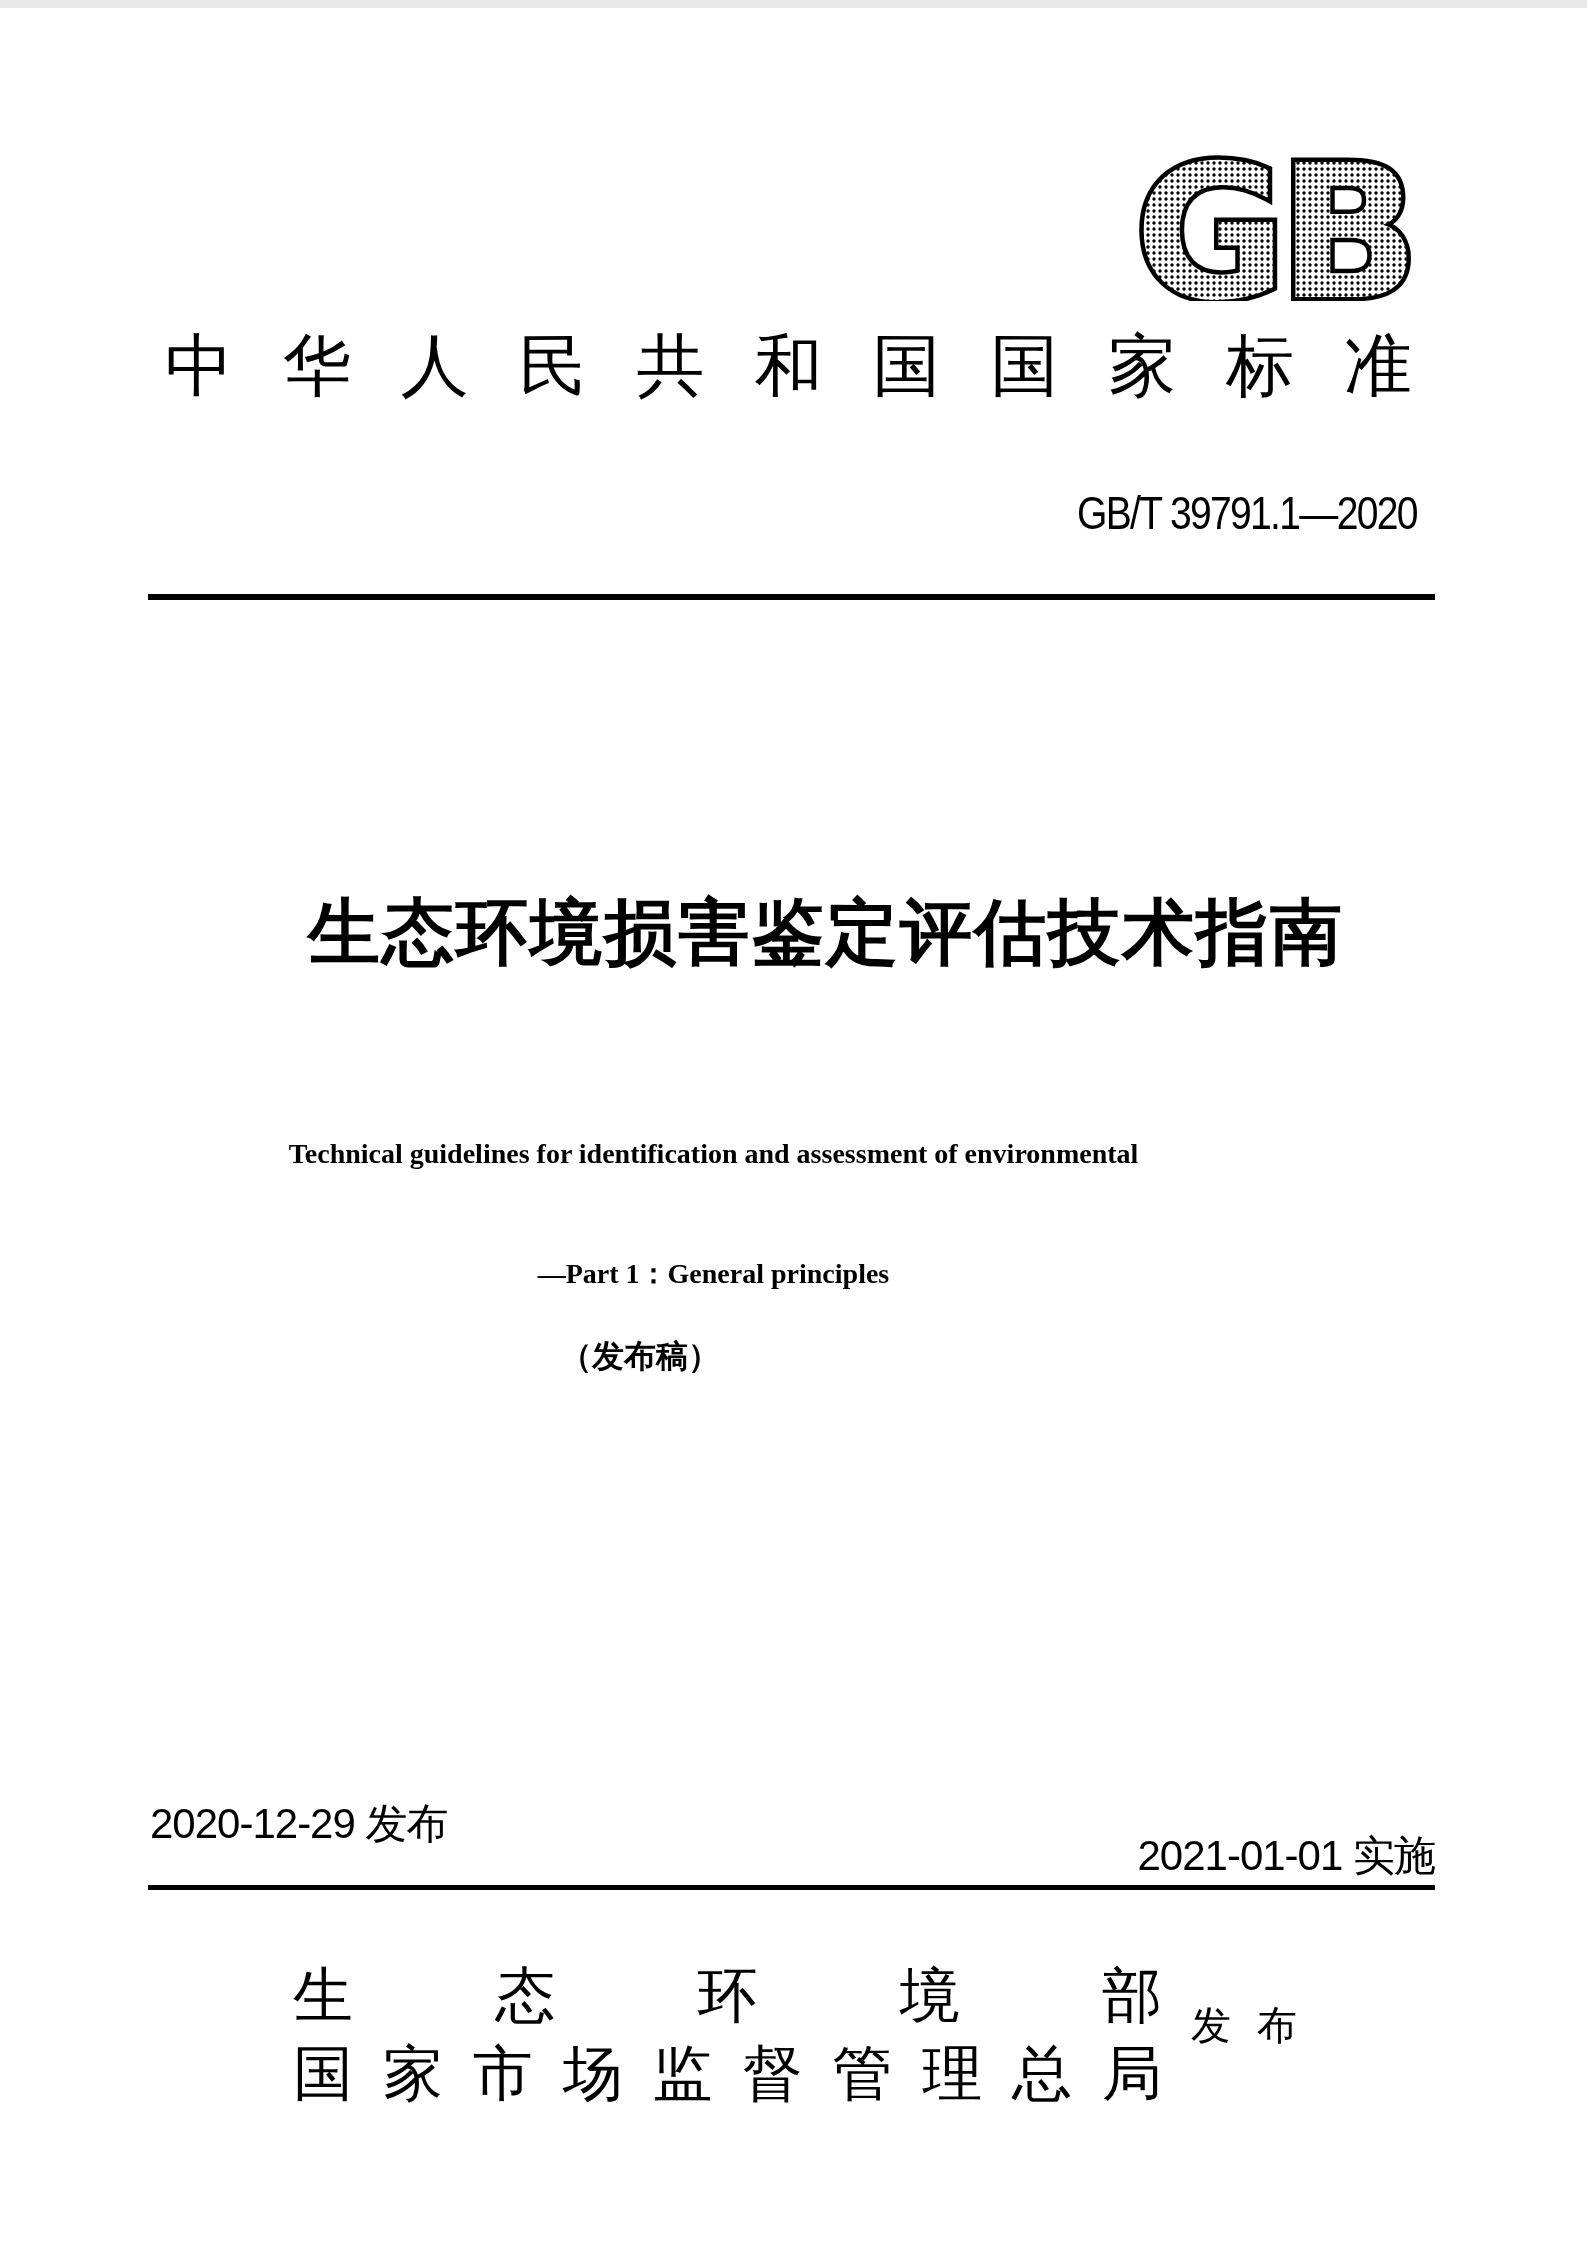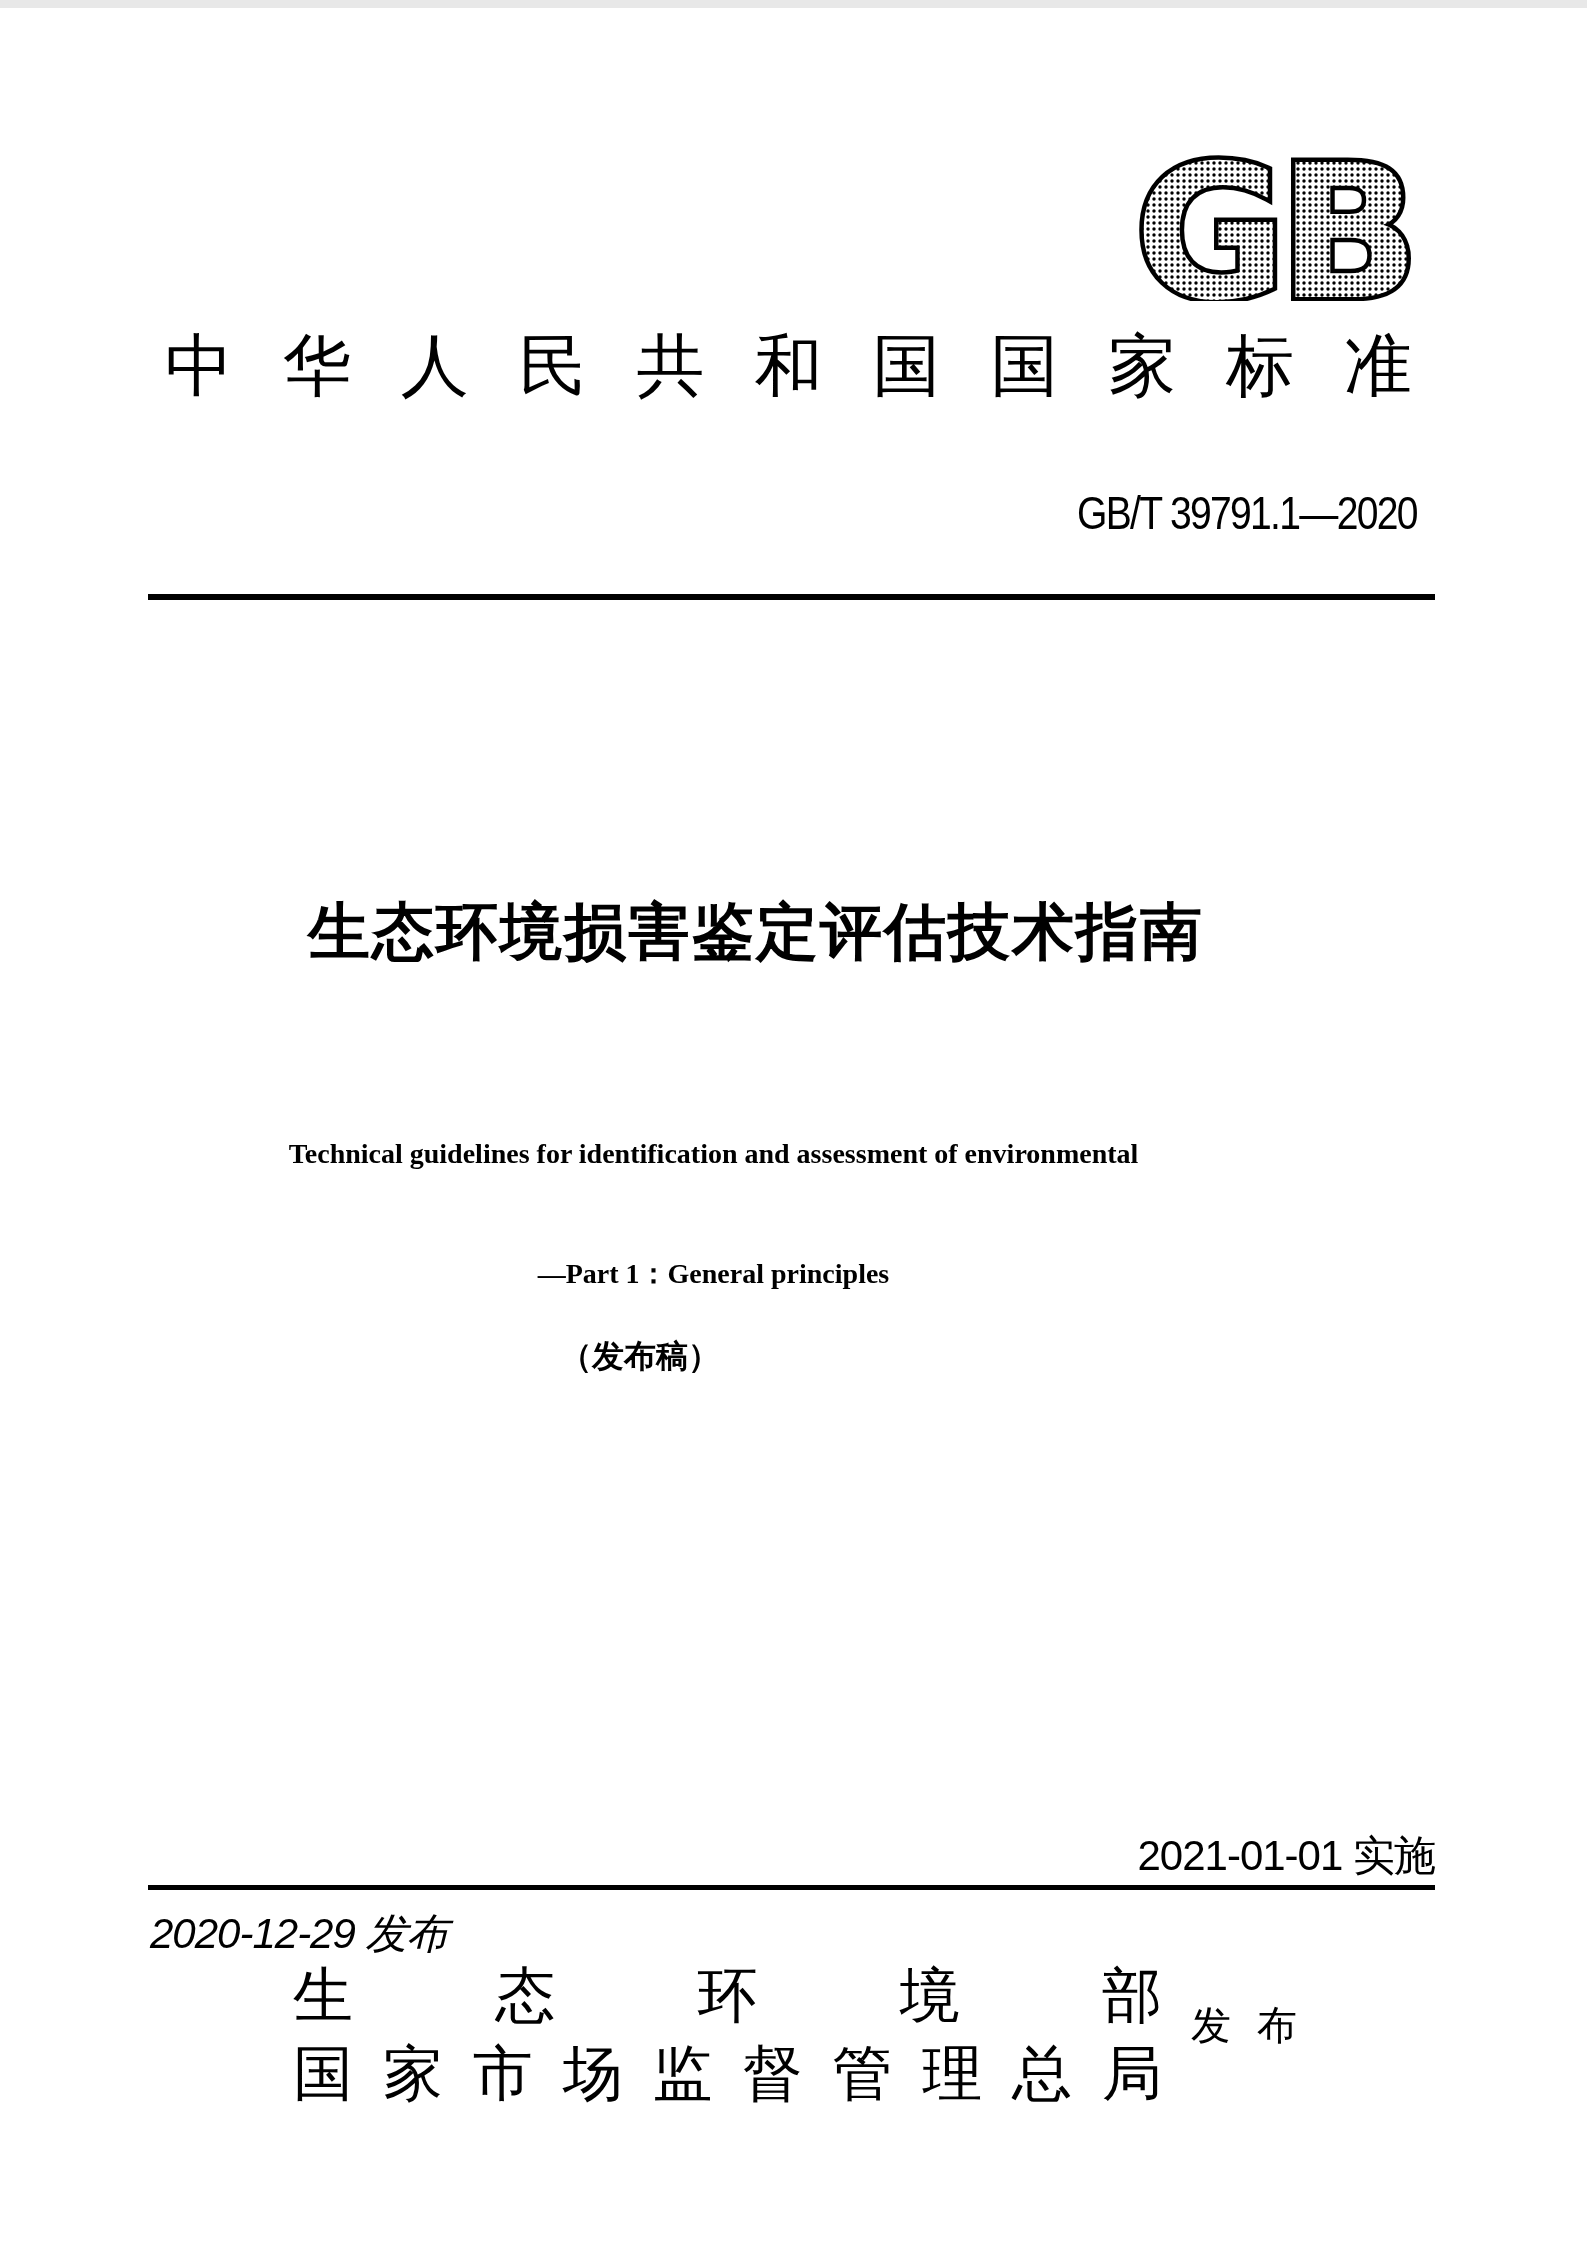--- a/index.html
+++ b/index.html
@@ -54,21 +54,21 @@
     width:1287px;
     background:#000;
   }
   .rule-top{top:586px;height:6px;}
   .rule-bottom{top:1877px;height:5px;}
 
   
   .title-cn{
     position:absolute;
     left:308px;
-    font-size:62px;
+    font-size:72px;
     line-height:72px;
     font-weight:bold;
     letter-spacing:2px;
     white-space:pre;
     font-family:"Liberation Sans",sans-serif;
   }
   .title-line1{top:888px;}
   .title-line2{top:1015px;}
 
   
@@ -100,21 +100,21 @@
   }
 
   
   .date{
     position:absolute;
     font-size:42px;
     line-height:44px;
     letter-spacing:-1px;
     white-space:nowrap;
   }
-  .date-left{left:150px;top:1904px;font-style:italic;}
+  .date-left{left:150px;top:1794px;}
   .date-right{right:152px;top:1826px;}
 
   
   .agency{
     position:absolute;
     left:293px;
     width:869px;
     font-size:60px;
     line-height:64px;
   }

